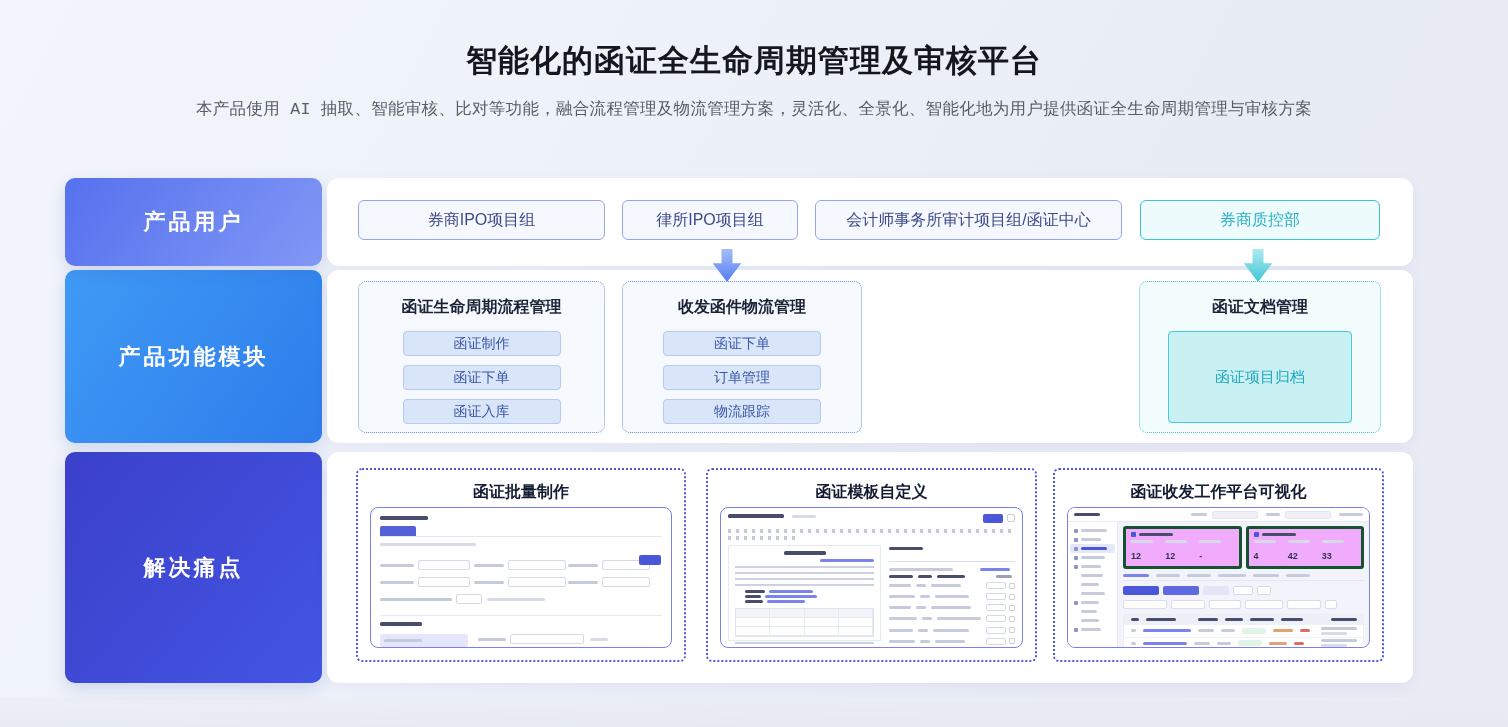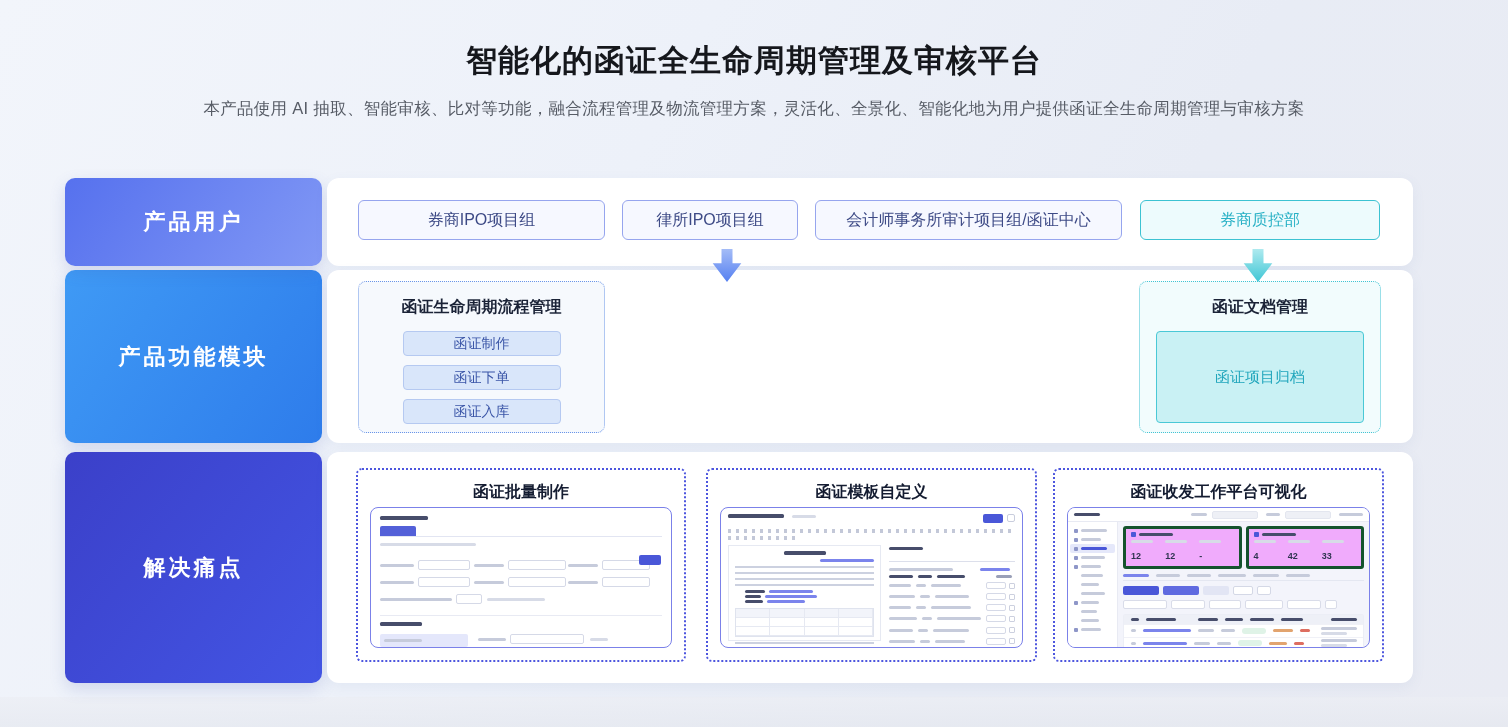--- a/index.html
+++ b/index.html
@@ -7,21 +7,21 @@
   body { font-family:"Liberation Sans","DejaVu Sans",sans-serif; }
   .stage { position:relative; width:1508px; height:727px; overflow:hidden;
     background:linear-gradient(118deg,#f2f5fb 0%,#edf1f9 38%,#e8ecf5 68%,#e9ebf3 100%); }
   .footer-strip { position:absolute; left:0; bottom:0; width:100%; height:30px;
     background:linear-gradient(#ecEEf4,#e5e8ef); opacity:.7; }
 
   
   .page-title { position:absolute; top:40px; left:0; width:100%; text-align:center;
     font-size:31px; font-weight:700; color:#15171c; letter-spacing:1px; }
   .page-subtitle { position:absolute; top:98px; left:0; width:100%; text-align:center;
-    font-size:16.5px; color:#575c66; letter-spacing:.3px; }
+    font-size:16.5px; color:#575c66; letter-spacing:.3px;font-family:Liberation Mono, monospace; }
 
   
   .band-label { position:absolute; left:65px; width:257px; border-radius:10px;
     display:flex; align-items:center; justify-content:center;
     color:#fff; font-size:22px; font-weight:700; letter-spacing:3px;
     box-shadow:0 6px 16px rgba(70,95,180,.18); }
   .band-users   { top:178px; height:88px;  background:linear-gradient(125deg,#5671ee 0%,#8198f5 100%); }
   .band-modules { top:270px; height:173px; background:linear-gradient(125deg,#3f9af5 0%,#2e7ceb 100%); }
   .band-pain    { top:452px; height:231px; background:linear-gradient(130deg,#3b40c9 0%,#4355e4 100%); }
 
@@ -52,21 +52,21 @@
   .module-box.teal { border-color:#43c4d3; background:rgba(241,252,253,.9); }
   .mb-1 { left:31px;  width:247px; }
   .mb-2 { left:295px; width:240px; }
   .mb-3 { left:552px; width:243px; }
   .mb-4 { left:812px; width:242px; }
   .module-title { margin-top:15px; text-align:center; font-size:16px; font-weight:700; color:#1b2337; }
   .module-btn { width:158px; height:25px; margin:9px auto 0; border-radius:4px;
     background:#d9e6fa; border:1px solid #b5c9f1; color:#3a55a7; font-size:14px;
     display:flex; align-items:center; justify-content:center; }
   .module-btn.first { margin-top:13px; }
-  .archive-box { width:208px; height:92px; margin:13px auto 0; border-radius:4px;
+  .archive-box { width:184px; height:92px; margin:13px auto 0; border-radius:4px;
     background:#c9f1f4; border:1px solid #49c8d6; color:#21a6bc; font-size:15px;
     display:flex; align-items:center; justify-content:center; }
 
   
   .pain-card { position:absolute; top:16px; height:194px; border-radius:6px;
     border:2px dotted #4d56de; background:rgba(255,255,255,.6); }
   .pc-1 { left:29px;  width:330px; }
   .pc-2 { left:379px; width:331px; }
   .pc-3 { left:726px; width:331px; }
   .pain-title { margin-top:12px; text-align:center; font-size:16px; font-weight:700; color:#141c31; }
@@ -200,20 +200,26 @@
 
   <div class="panel panel-modules">
 
     <div class="module-box mb-1">
       <div class="module-title">函证生命周期流程管理</div>
       <div class="module-btn first">函证制作</div>
       <div class="module-btn">函证下单</div>
       <div class="module-btn">函证入库</div>
     </div>
 
+    <div class="module-box mb-2">
+      <div class="module-title">收发函件物流管理</div>
+      <div class="module-btn first">函证下单</div>
+      <div class="module-btn">订单管理</div>
+      <div class="module-btn">物流跟踪</div>
+    </div>
 
 
     <div class="module-box teal mb-4">
       <div class="module-title">函证文档管理</div>
       <div class="archive-box">函证项目归档</div>
     </div>
   </div>
 
   <div class="panel panel-pain">
 

